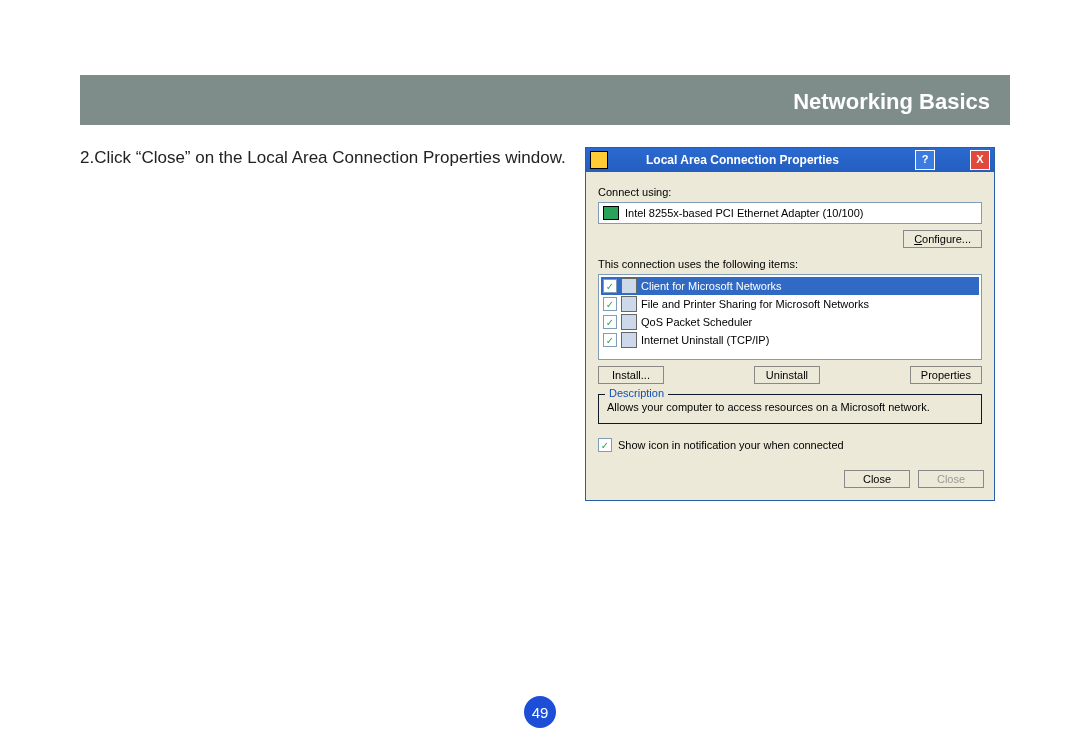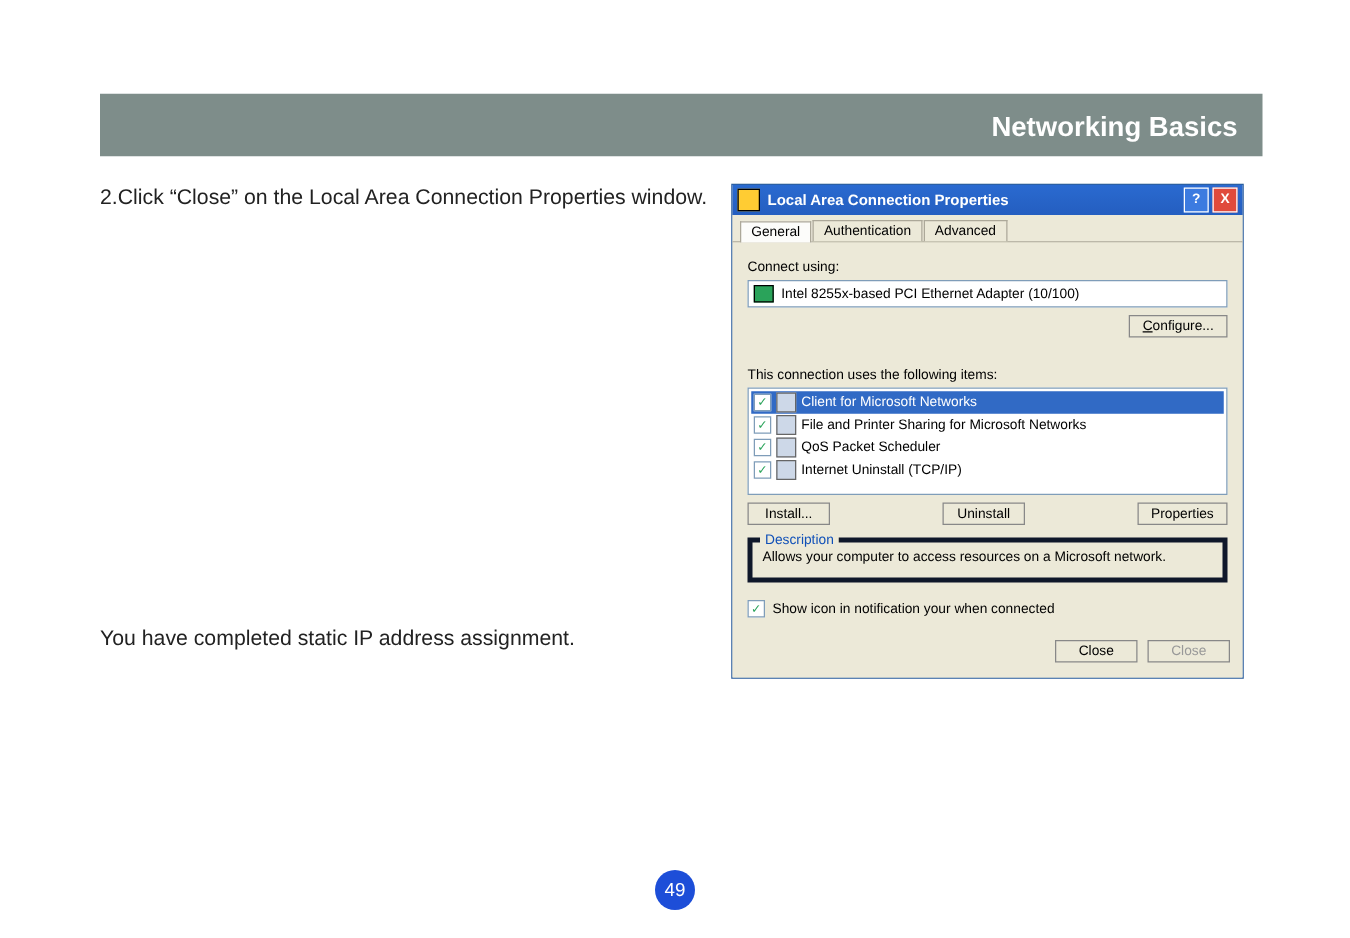--- a/index.html
+++ b/index.html
@@ -56,20 +56,21 @@
   }
   .titlebar {
     background: linear-gradient(#2a6ad0,#245ec0);
     color: #fff;
     height: 24px;
     display: flex;
     align-items: center;
     padding: 0 4px;
     font-weight: bold;
     font-size: 12px;
+    gap: 32px;
   }
   .titlebar .ticon {
     width: 16px;
     height: 16px;
     background: #ffcc33;
     margin-right: 6px;
     border: 1px solid #000;
     display:inline-block;
   }
   .titlebar .spacer { flex:1; }
@@ -126,21 +127,21 @@
   }
   .btn {
     background:#ece9d8;
     border:1px solid #888;
     padding:2px 10px;
     font-size:11px;
     font-family:Tahoma,Arial,sans-serif;
     min-width:66px;
     text-align:center;
   }
-  .btn-row { display:flex; justify-content:flex-end; gap:6px; margin-top:4px; margin-bottom:24px;}
+  .btn-row { display:flex; justify-content:flex-end; gap:6px; margin-top:4px; margin-bottom:10px;}
   .btn-row3 { display:flex; justify-content:space-between; margin-top:6px; }
   .listbox {
     background:#fff;
     border:1px solid #7f9db9;
     padding:2px;
     height:80px;
   }
   .listrow {
     display:flex;
     align-items:center;
@@ -161,21 +162,21 @@
     font-size:10px;
     color:#2aa35a;
   }
   .mini-icon {
     width:14px;height:14px;
     display:inline-block;
     background:#cdd8e8;
     border:1px solid #666;
   }
   .desc-box {
-    border:4px solid #0f172a;
+    border:1px solid #0f172a;
     margin-top:10px;
     padding:6px 24px 10px 8px;
     position:relative;
   }
   .desc-box .legend {
     position:absolute;
     top:-8px; left:6px;
     background:#ece9d8;
     padding:0 4px;
     color:#1050b8;
@@ -215,39 +216,33 @@
 <body>
 
 <div class="page">
   <div class="header-bar">
     <div class="header-title">Networking Basics</div>
   </div>
 
   <div class="body-area">
     <div class="left-col">
       <div class="step">2.Click “Close” on the Local Area Connection Properties window.</div>
-      <div>You have completed static IP address assignment.</div>
     </div>
 
     <div class="right-col">
       <div class="dlg">
 
         <div class="titlebar">
           <span class="ticon"></span>
           <span>Local Area Connection Properties</span>
           <span class="spacer"></span>
           <span class="winbtn help">?</span>
           <span class="winbtn close">X</span>
         </div>
 
-        <div class="tabs">
-          <div class="tab active">General</div>
-          <div class="tab">Authentication</div>
-          <div class="tab">Advanced</div>
-        </div>
 
         <div class="dlg-body">
           <div class="lbl">Connect using:</div>
           <div class="field-box">
             <span class="nic-icon"></span>
             <span>Intel 8255x-based PCI Ethernet Adapter (10/100)</span>
           </div>
           <div class="btn-row">
             <button class="btn"><span style="text-decoration:underline">C</span>onfigure...</button>
           </div>

